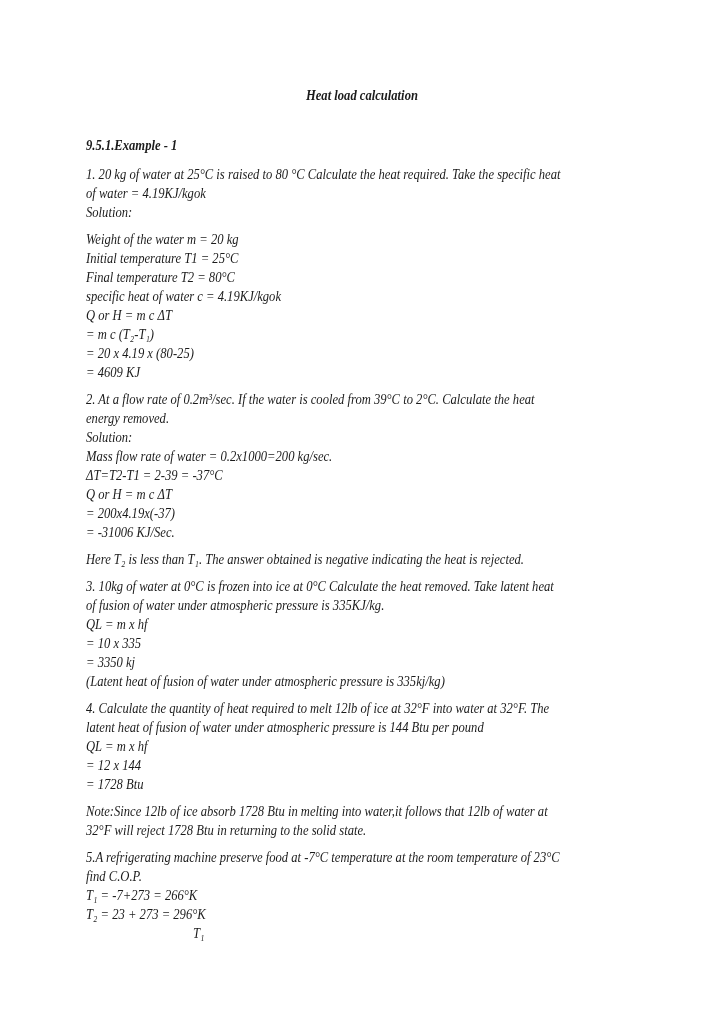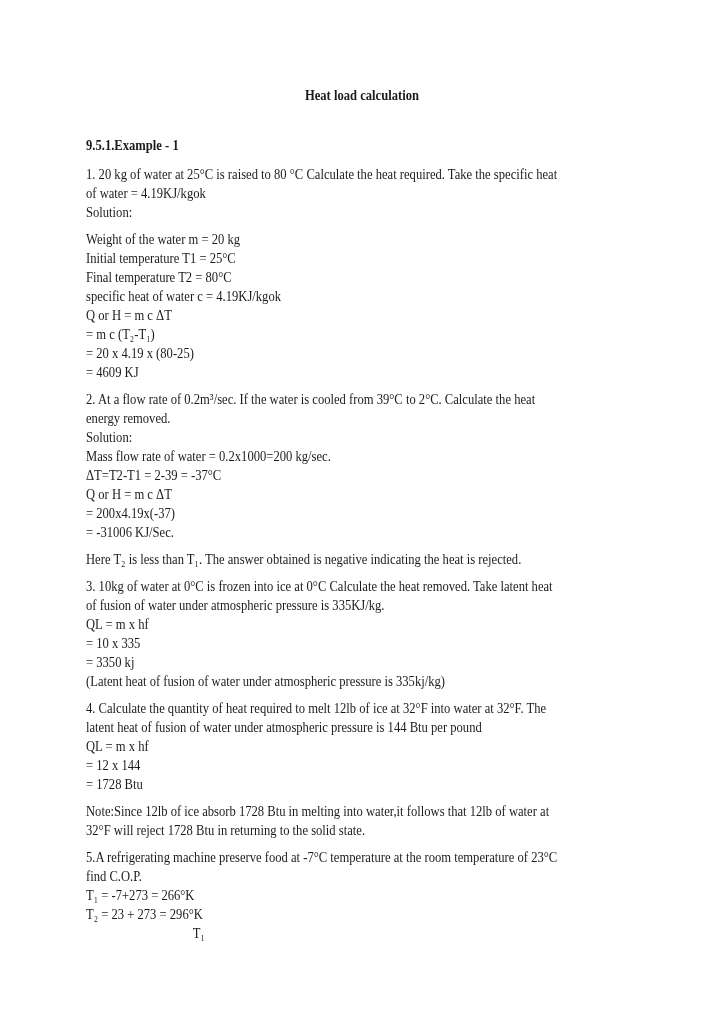--- a/index.html
+++ b/index.html
@@ -8,20 +8,21 @@
     background: #ffffff;
   }
   .page {
     position: relative;
     width: 724px;
     height: 1024px;
     background: #ffffff;
     box-sizing: border-box;
     padding: 86px 0 16px 86px;
     overflow: hidden;
+    font-style: italic;
   }
   
   .content {
     width: 657px;
     transform: scaleX(0.84);
     transform-origin: top left;
     font-family: "Liberation Serif", "DejaVu Serif", serif;
     font-size: 15px;
     line-height: 19px;
     color: #1b1b1b;

